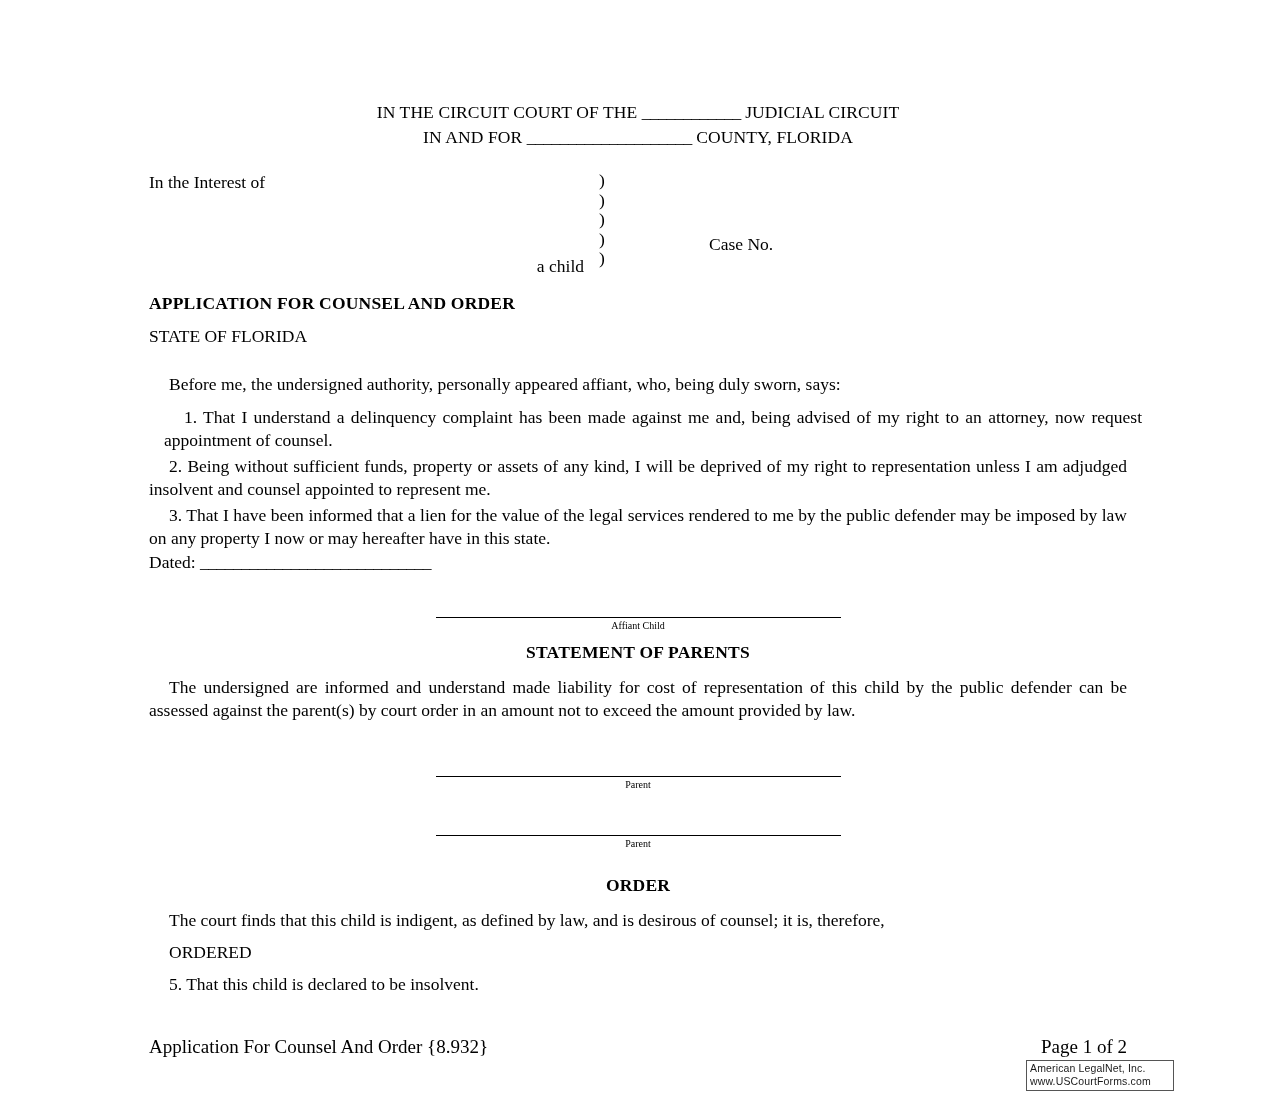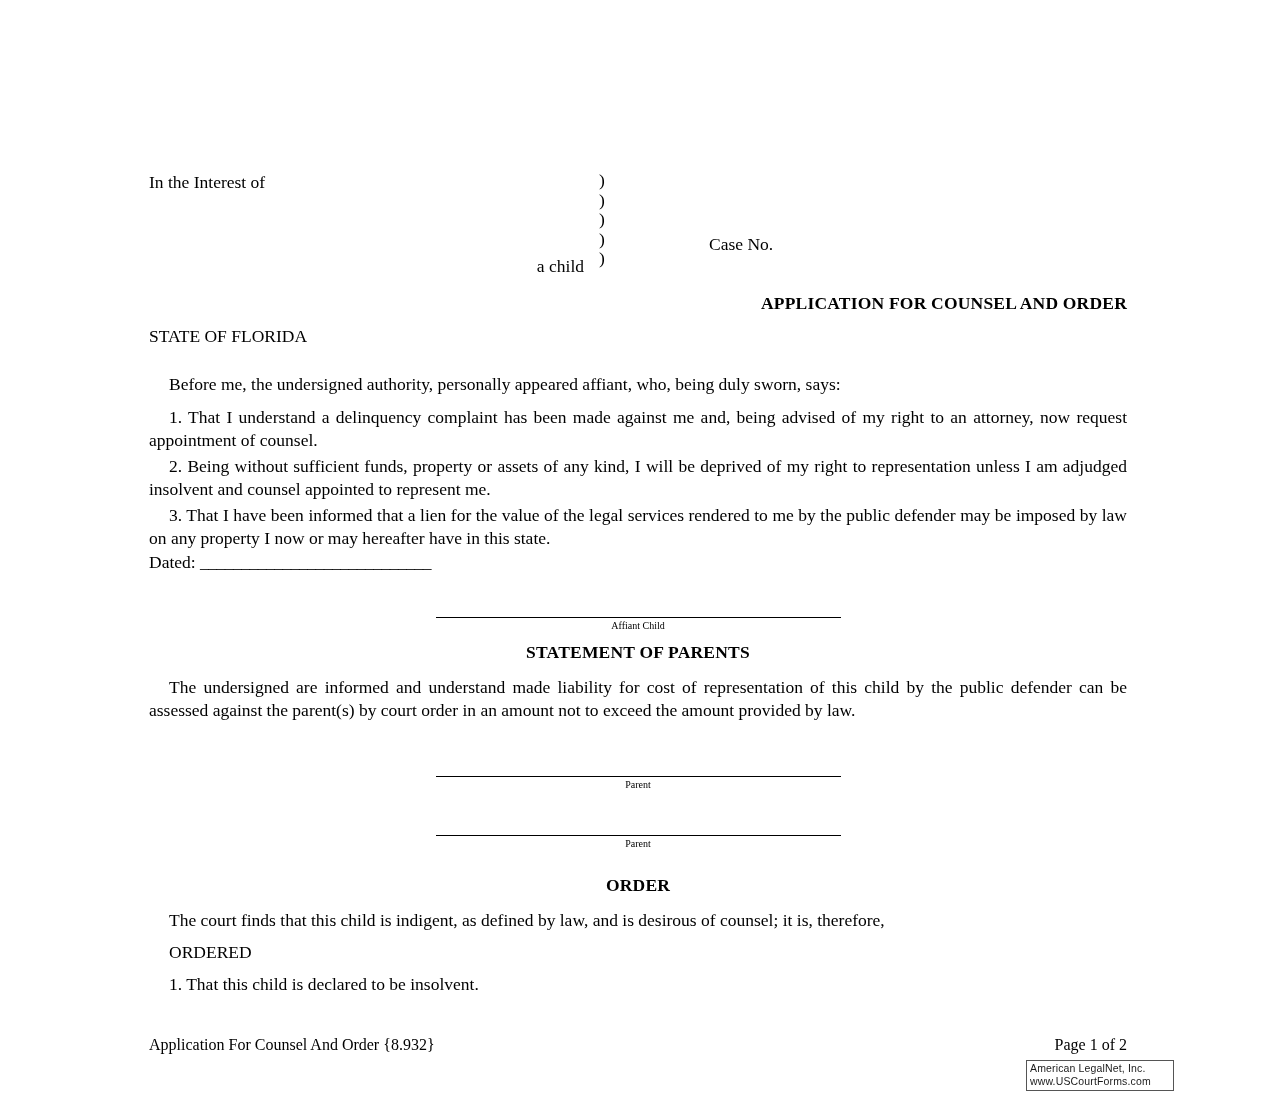--- a/index.html
+++ b/index.html
@@ -93,21 +93,21 @@
     left: 560px;
     top: 62px;
   }
 
   
   .doc-title {
     position: absolute;
     left: 0;
     top: 292px;
     width: 978px;
-    text-align: right;
+    text-align: left;
     font-weight: bold;
     letter-spacing: 0.2px;
   }
 
   .venue {
     position: absolute;
     left: 0;
     top: 325px;
     width: 700px;
   }
@@ -126,21 +126,21 @@
     line-height: 1.33;
   }
   p.flat {
     margin: 0;
     text-align: left;
     text-indent: 0;
     line-height: 1.33;
   }
 
   #p-before { top: 373px; }
-  #p-one    { top: 406px; }
+  #p-one    { top: 406px; margin-left: 15px; }
   #p-two    { top: 455px; }
   #p-three  { top: 504px; }
   #p-dated  { top: 551px; }
 
   
   .sigline {
     position: absolute;
     width: 978px;
     left: 0;
     text-align: center;
@@ -184,21 +184,21 @@
 
   
   .footer {
     position: absolute;
     left: 149px;
     top: 1034px;
     width: 978px;
     display: flex;
     justify-content: space-between;
     align-items: baseline;
-    font-size: 16px;
+    font-size: 19px;
   }
   .footer-left  { text-align: left; }
   .footer-right { text-align: right; }
 
   .legalnet-box {
     position: absolute;
     left: 1026px;
     top: 1060px;
     width: 148px;
     border: 1.2px solid #555555;
@@ -212,20 +212,22 @@
   }
 </style>
 </head>
 <body>
 
 <div class="page">
 
   <div class="content">
 
     <div class="court-header">
+      <span class="hline"><span>IN THE CIRCUIT COURT OF THE </span><span class="blank-u">____________</span><span> JUDICIAL CIRCUIT</span></span>
+      <span class="hline"><span>IN AND FOR </span><span class="blank-u">____________________</span><span> COUNTY, FLORIDA</span></span>
     </div>
 
     <div class="caption">
       <div class="interest-label">In the Interest of</div>
 
       <div class="paren-col">
         <div class="paren-row">)</div>
         <div class="paren-row">)</div>
         <div class="paren-row">)</div>
         <div class="paren-row">)</div>
@@ -293,21 +295,21 @@
 
     <div class="body-block" id="p-court">
       <p class="just">The court finds that this child is indigent, as defined by law, and is desirous of counsel; it is, therefore,</p>
     </div>
 
     <div class="body-block" id="p-ordered">
       <p class="just">ORDERED</p>
     </div>
 
     <div class="body-block" id="p-insolv">
-      <p class="just">1. That this child is declared to be insolvent.</p>
+      <p class="just">5. That this child is declared to be insolvent.</p>
     </div>
 
   </div>
 
   <div class="footer">
     <span class="footer-left">Application For Counsel And Order {8.932}</span>
     <span class="footer-right">Page 1 of 2</span>
   </div>
 
   <div class="legalnet-box">

